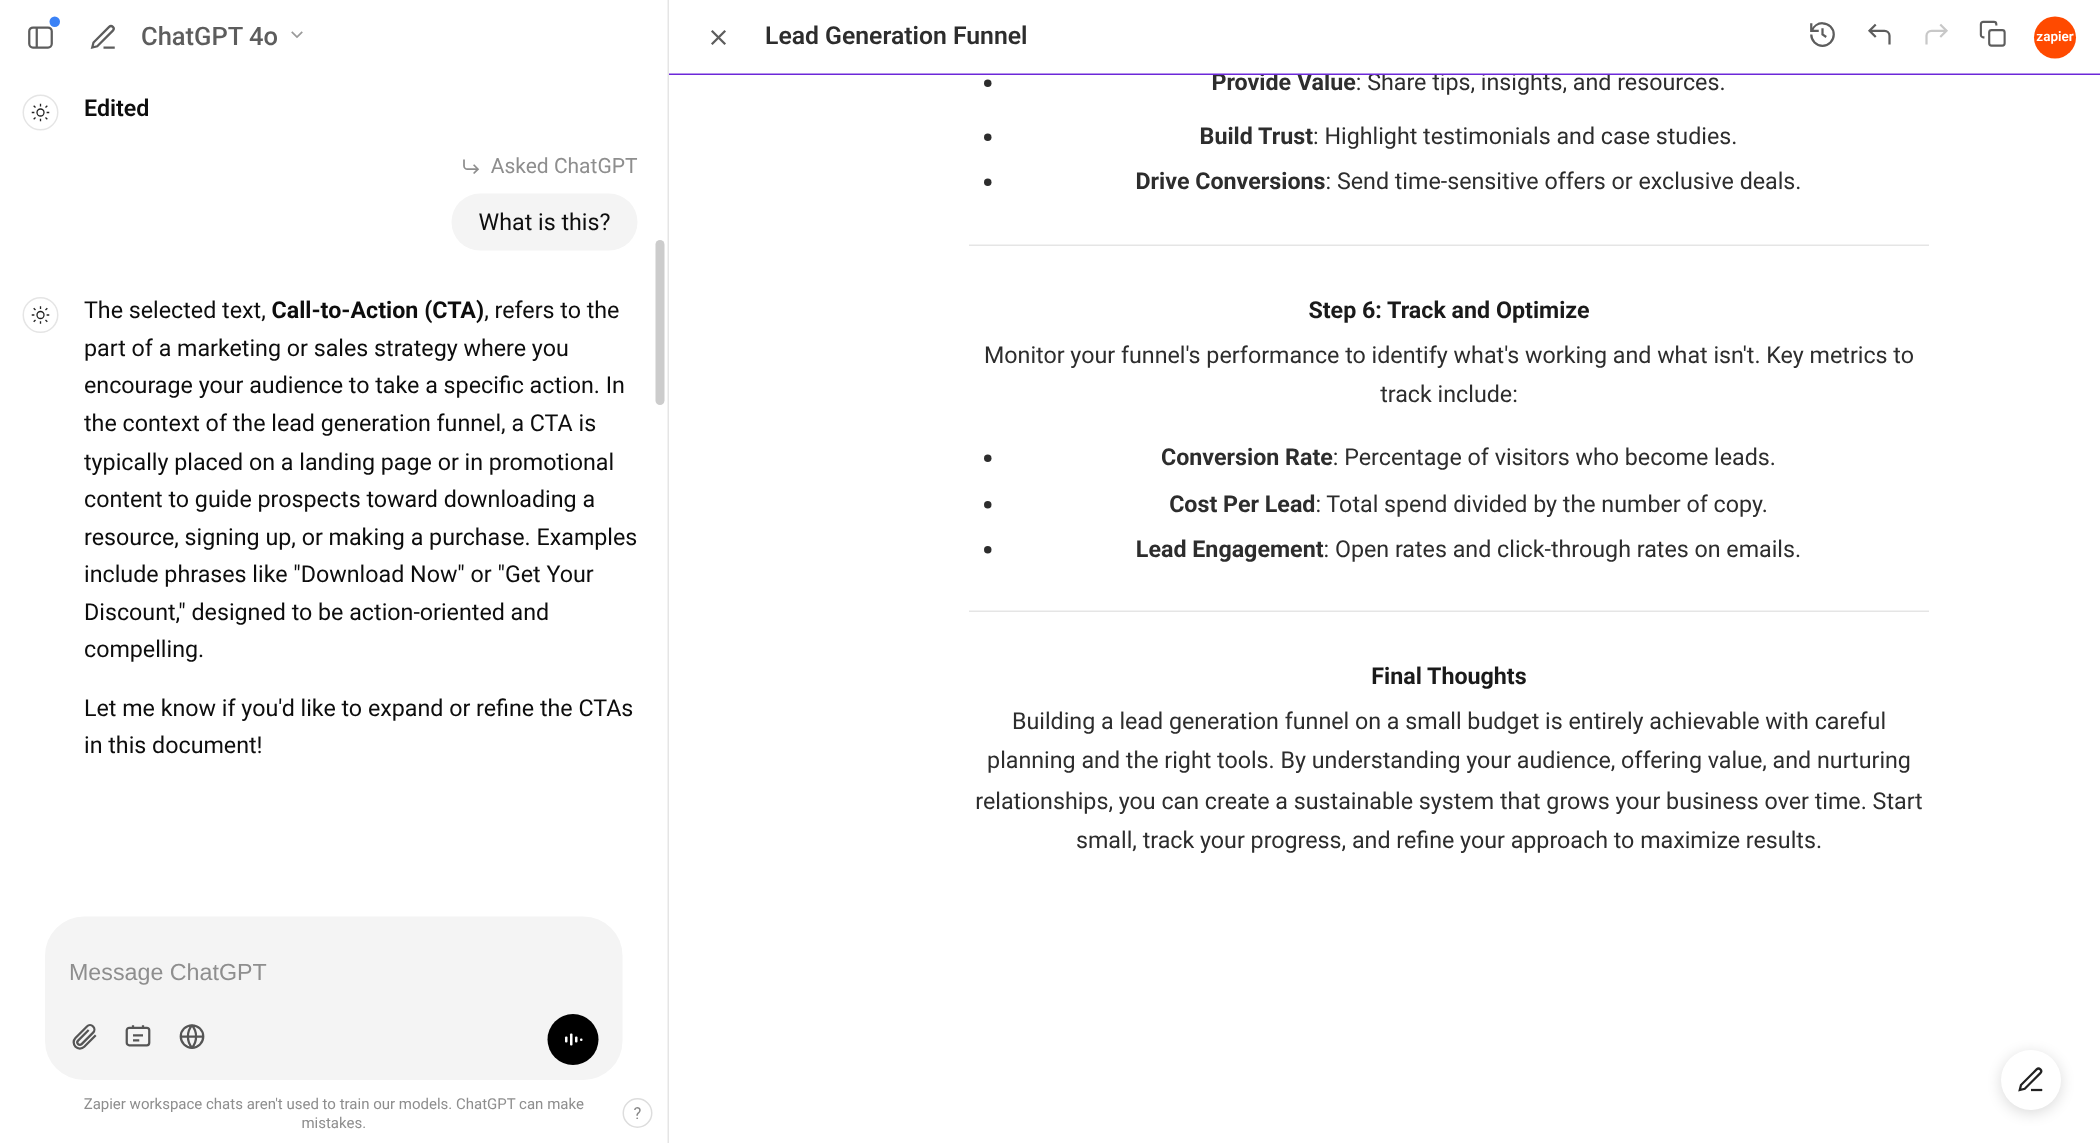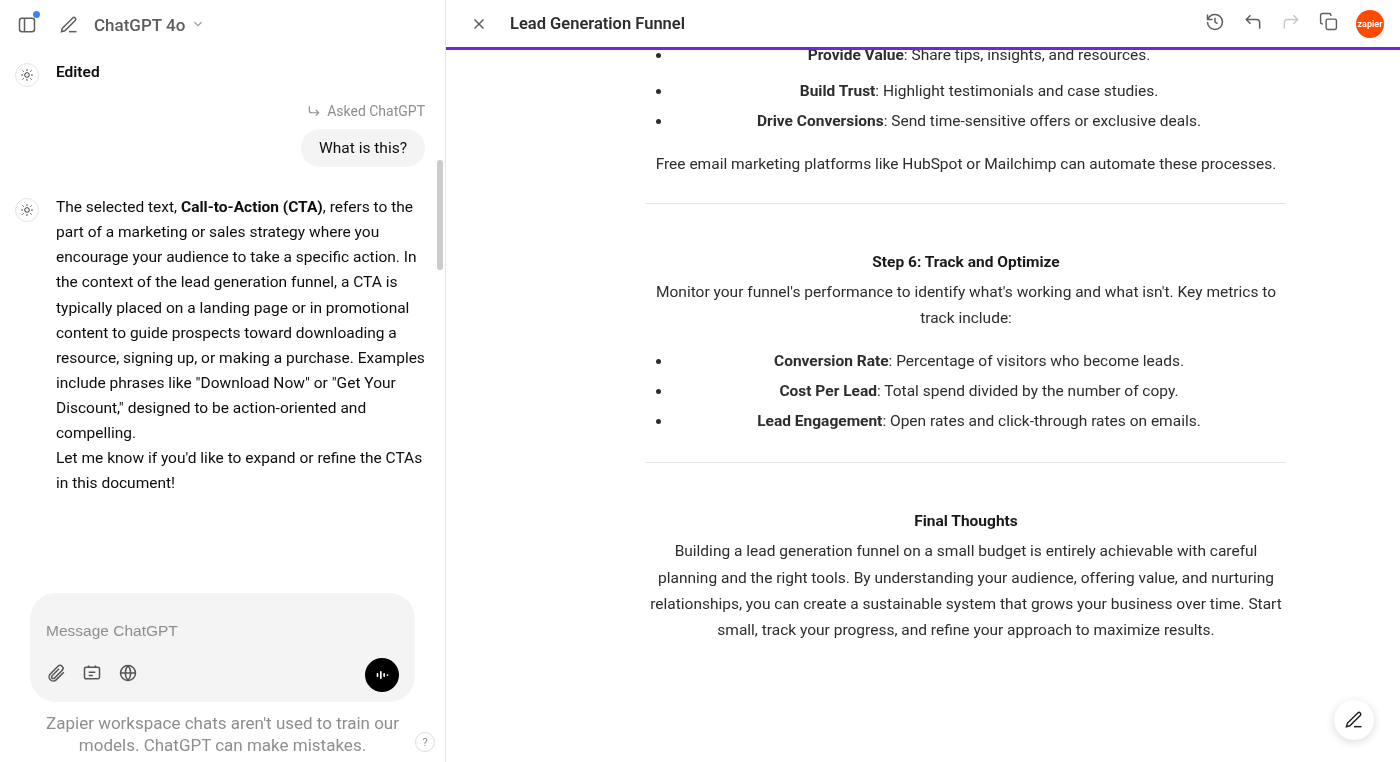--- a/index.html
+++ b/index.html
@@ -52,40 +52,40 @@
     padding:14px 16px 10px;
   }
   .composer-input {
     border:none; background:transparent; outline:none;
     width:100%; font-size:15.5px; color:#333;margin-top:15px;
   }
   .composer-input::placeholder { color:#8e8e8e; }
   .composer-row { display:flex; align-items:center; margin-top:18px; gap:16px;}
   .composer-row .spacer { flex:1; }
   .voice-btn { width:34px;height:34px;border-radius:50%;background:#000;color:#fff;display:flex;align-items:center;justify-content:center;cursor:pointer;}
-  .disclaimer { text-align:center; font-size:17px; color:#8e8e8e; padding:4px 40px 6px; line-height:1.3;}
+  .disclaimer { text-align:center; font-size:10px; color:#8e8e8e; padding:4px 40px 6px; line-height:1.3;}
   .help-pill { position:absolute; right:10px; bottom:10px; width:20px;height:20px;border-radius:50%;border:1px solid #ddd;display:flex;align-items:center;justify-content:center;font-size:11px;color:#888;cursor:pointer;}
 
   
   .right { flex:1; display:flex; flex-direction:column; position:relative; }
   .doc-header {
     height:50px; display:flex; align-items:center;
     padding:0 16px; gap:14px;
-    border-bottom:3px solid #6d28d9;
+    border-bottom:1px solid #6d28d9;
   }
   .doc-title { font-size:16.5px; font-weight:600; color:#2d2d2d;}
   .header-spacer { flex:1; }
   .header-icons { display:flex; gap:18px; align-items:center; color:#5d5d5d;}
   .brand-badge { width:28px;height:28px;border-radius:50%;background:#ff4a00;display:flex;align-items:center;justify-content:center;color:#fff;font-size:9px;font-weight:600;}
   .doc-body { flex:1; overflow-y:auto; padding: 0 0 30px; text-align: center;}
   .doc-inner { max-width: 640px; margin: 0 0 0 200px; padding-top:0;}
   .doc-list { list-style: disc; padding-left: 26px; margin: 6px 0 14px;}
   .doc-list li { font-size:15.5px; line-height:1.95; color:#2d2d2d;}
   .doc-p { font-size:15.5px; line-height:1.7; color:#2d2d2d; margin: 6px 0 14px;}
-  .doc-h { font-size:15.5px; font-weight:700; margin: 49px 0 8px; color:#1a1a1a;}
+  .doc-h { font-size:15.5px; font-weight:700; margin: 34px 0 8px; color:#1a1a1a;}
   .hr { border:none; border-top:1px solid #e5e5e5; margin: 26px 0;}
   .cut-top { margin-top:-10px; color:#bdbdbd;}
   strong { font-weight:700; }
   .fab {
     position:absolute; right:26px; bottom:22px;
     width:40px;height:40px;border-radius:50%;
     background:#fff; box-shadow:0 2px 10px rgba(0,0,0,.15);
     display:flex;align-items:center;justify-content:center;cursor:pointer;
   }
   .cursor-arrow {
@@ -159,21 +159,21 @@
         <div class="avatar">
           <svg viewBox="0 0 24 24" fill="none" stroke="#222" stroke-width="1.5">
               <circle cx="12" cy="12" r="4"></circle>
               <path d="M12 2v3M12 19v3M4.2 4.2l2.1 2.1M17.7 17.7l2.1 2.1M2 12h3M19 12h3M4.2 19.8l2.1-2.1M17.7 6.3l2.1-2.1"></path>
             </svg>
         </div>
         <div class="msg-content">
           <p>
             <span>The selected text, </span><strong>Call-to-Action (CTA)</strong><span>, refers to the part of a marketing or sales strategy where you encourage your audience to take a specific action. In the context of the lead generation funnel, a CTA is typically placed on a landing page or in promotional content to guide prospects toward downloading a resource, signing up, or making a purchase. Examples include phrases like "Download Now" or "Get Your Discount," designed to be action-oriented and compelling.</span>
           </p>
-          <p style="">Let me know if you'd like to expand or refine the CTAs in this document!</p>
+          <p style="margin-top:14px;">Let me know if you'd like to expand or refine the CTAs in this document!</p>
         </div>
 
       </div>
     </div>
 
     <div class="composer-wrap">
       <div class="composer">
         <input class="composer-input" placeholder="Message ChatGPT" style="">
         <div class="composer-row">
           <span style="color:#555;cursor:pointer;">
@@ -251,21 +251,20 @@
 
     <div class="doc-body">
       <div class="doc-inner">
         <ul class="doc-list cut-top">
           <li><strong>Provide Value</strong><span>: Share tips, insights, and resources.</span></li>
         </ul>
         <ul class="doc-list" style="margin-top:-8px;">
           <li><strong>Build Trust</strong><span>: Highlight testimonials and case studies.</span></li>
           <li><strong>Drive Conversions</strong><span>: Send time-sensitive offers or exclusive deals.</span></li>
         </ul>
-        <p class="doc-p">Free email marketing platforms like HubSpot or Mailchimp can automate these processes.</p>
         <hr class="hr">
         <h3 class="doc-h">Step 6: Track and Optimize</h3>
         <p class="doc-p">Monitor your funnel's performance to identify what's working and what isn't. Key metrics to track include:</p>
         <ul class="doc-list">
           <li><strong>Conversion Rate</strong><span>: Percentage of visitors who become leads.</span></li>
           <li><strong>Cost Per Lead</strong><span>: Total spend divided by the number of copy.</span></li>
           <li><strong>Lead Engagement</strong><span>: Open rates and click-through rates on emails.</span></li>
         </ul>
         <hr class="hr">
         <h3 class="doc-h">Final Thoughts</h3>

